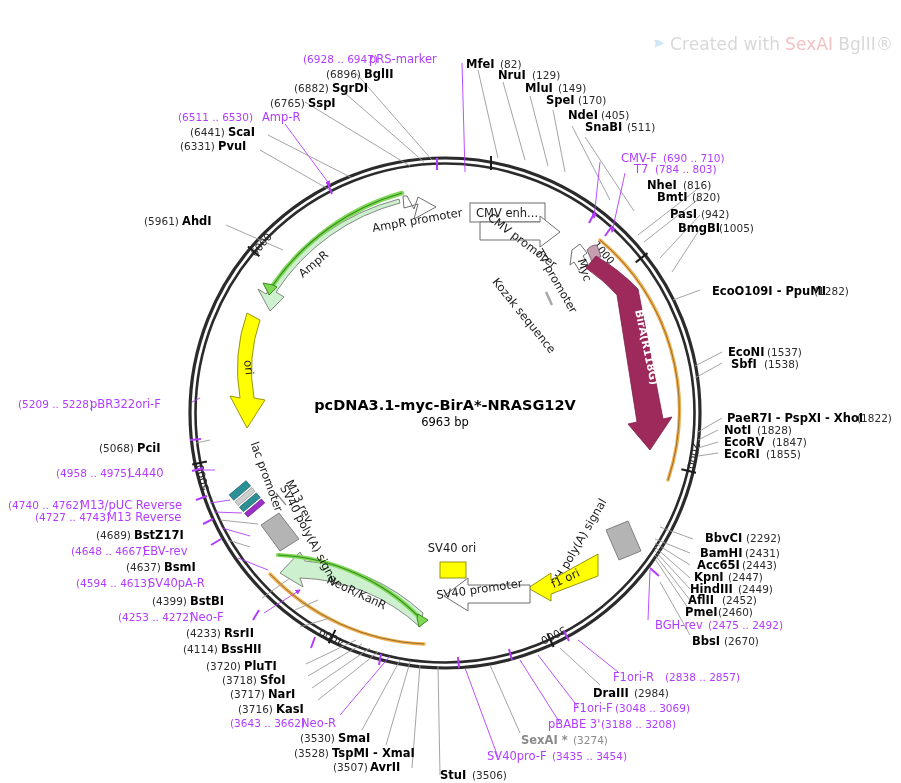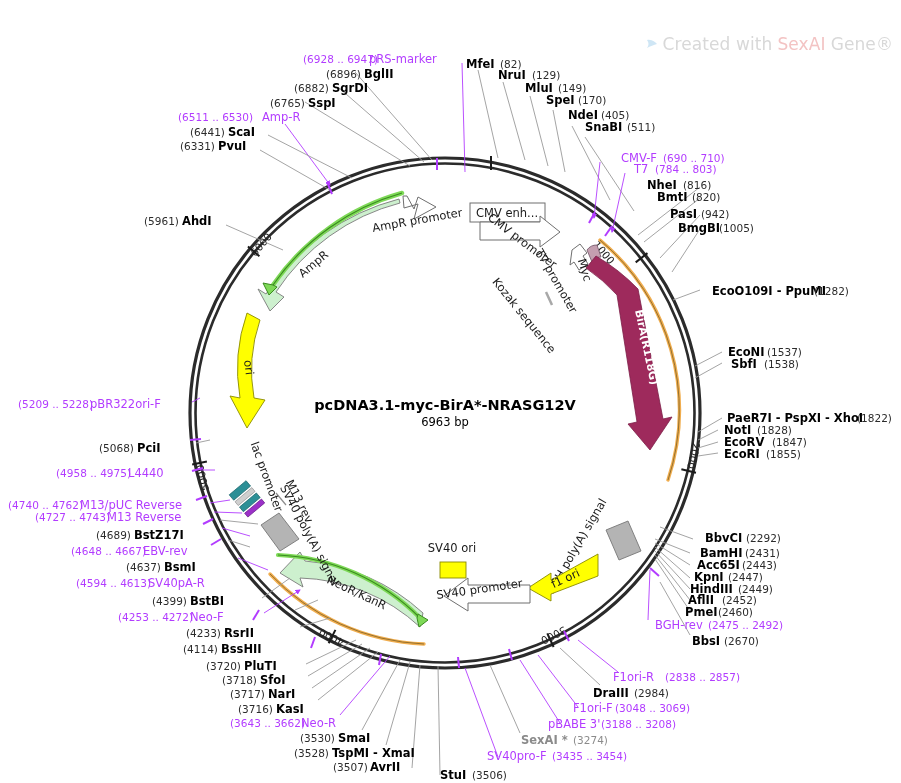--- a/index.html
+++ b/index.html
@@ -659,14 +659,14 @@
 </div>
 
 <div id="watermark">
   <span class="wm-logo">
     <svg width="12" height="12" viewBox="0 0 12 12">
       <path d="M1 2 C6 1, 9 4, 11 6 C8 7, 4 8, 1 10 C3 7, 3 5, 1 2 Z" fill="#cfe6f5"></path>
     </svg>
   </span>
   <span>Created with </span>
     <span class="snap">SexAI</span>
-    <span>Gene®</span>
+    <span>BglII®</span>
 </div>
 
 </body></html>

